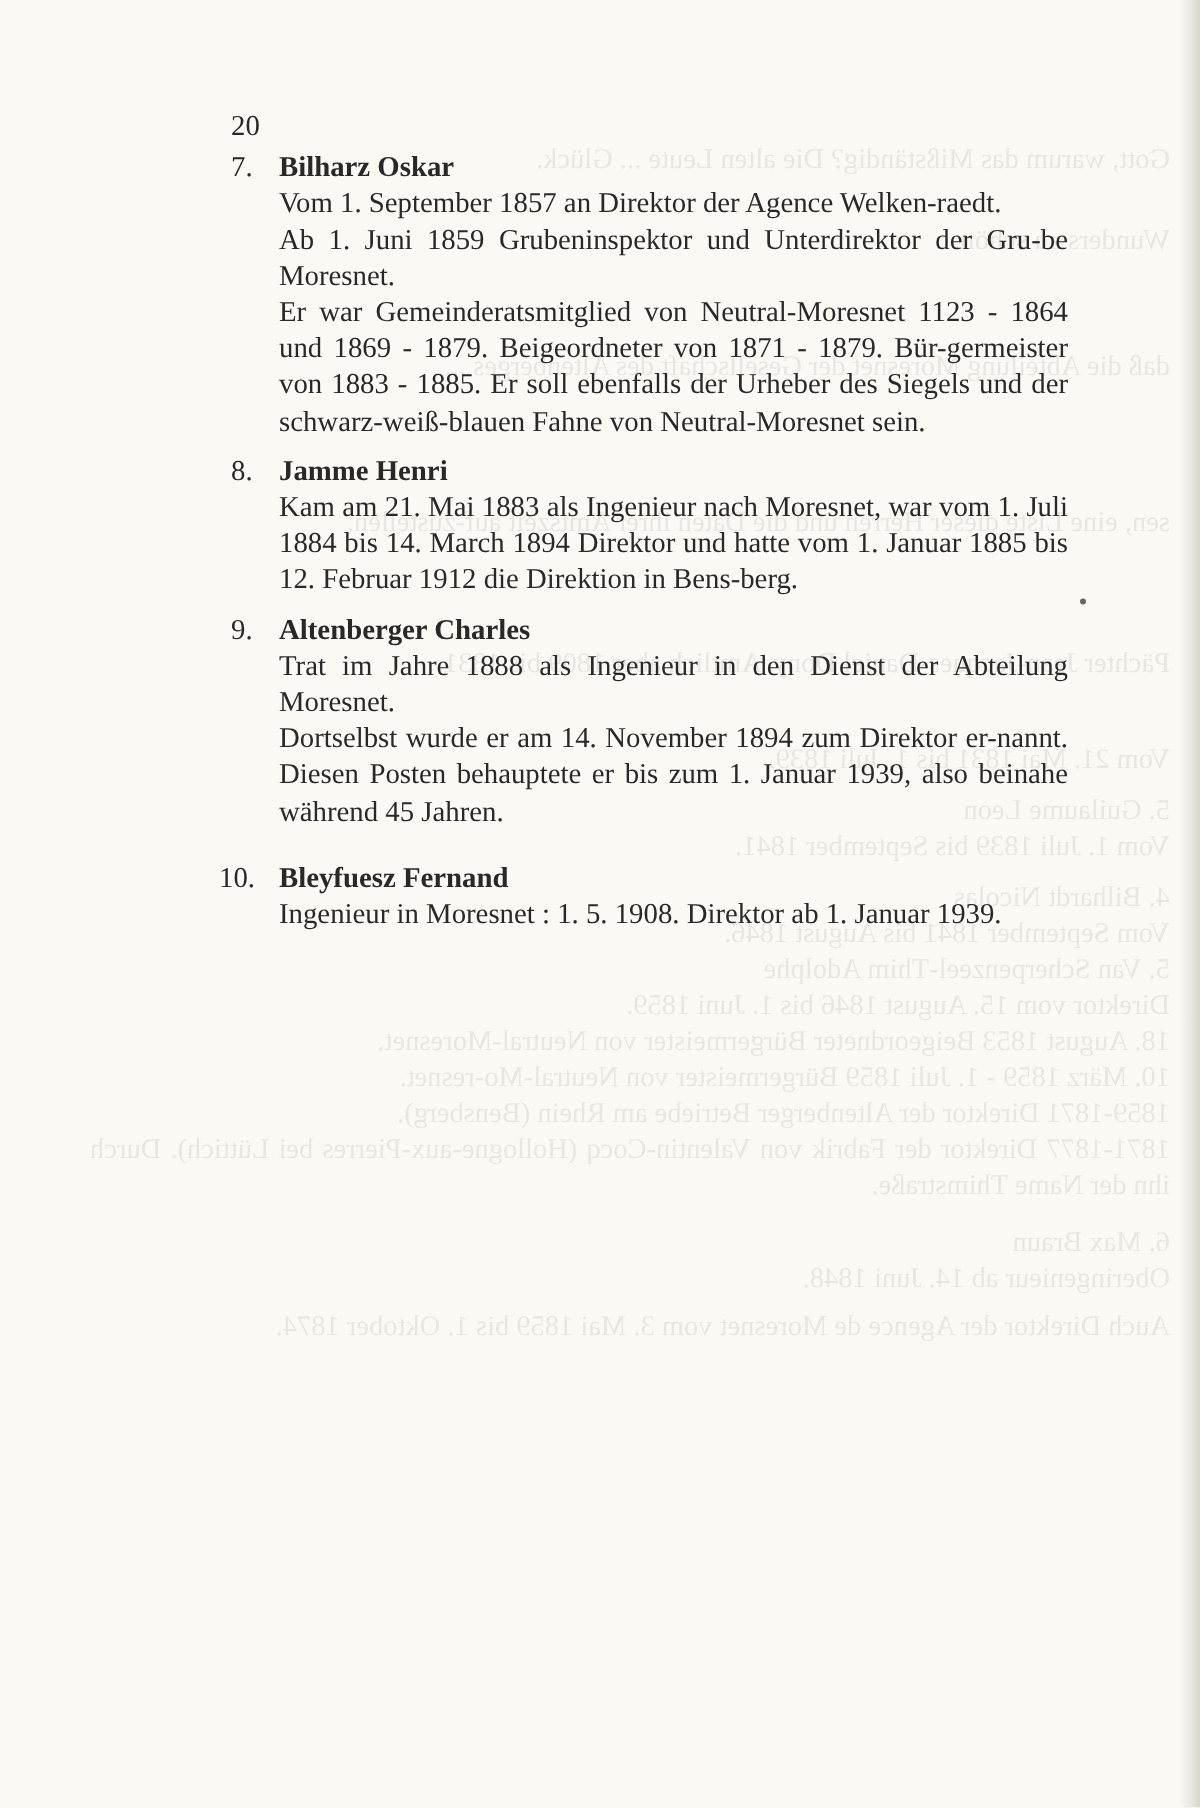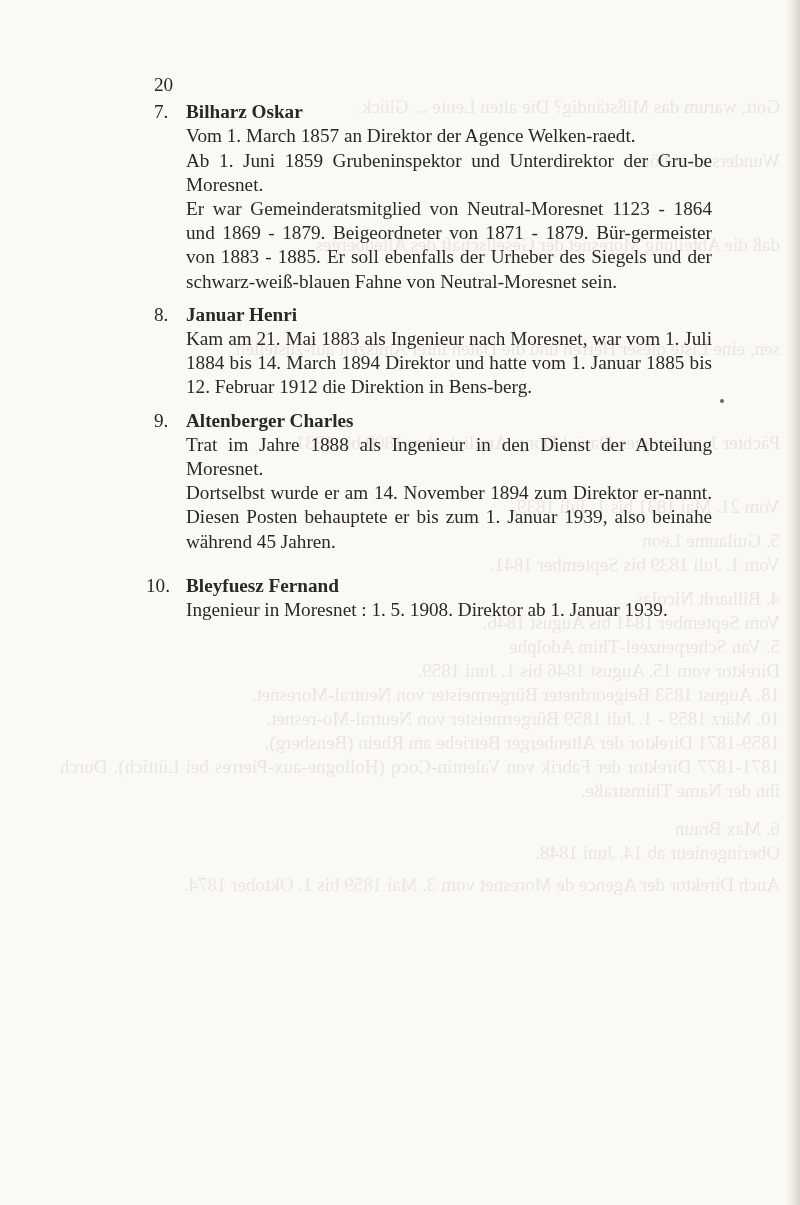--- a/index.html
+++ b/index.html
@@ -70,30 +70,30 @@
 
 <div class="content">
   <div class="page-number">20</div>
 
   <div class="entry">
     <div class="entry-head">
       <span class="entry-num">7.</span>
       <span class="entry-name">Bilharz Oskar</span>
     </div>
     <div class="entry-body">
-      <p>Vom 1. March 1857 an Direktor der Agence Welken-raedt.</p>
+      <p>Vom 1. September 1857 an Direktor der Agence Welken-raedt.</p>
       <p>Ab 1. Juni 1859 Grubeninspektor und Unterdirektor der Gru-be Moresnet.</p>
       <p>Er war Gemeinderatsmitglied von Neutral-Moresnet 1123 - 1864 und 1869 - 1879. Beigeordneter von 1871 - 1879. Bür-germeister von 1883 - 1885. Er soll ebenfalls der Urheber des Siegels und der schwarz-weiß-blauen Fahne von Neutral-Moresnet sein.</p>
     </div>
   </div>
 
   <div class="entry">
     <div class="entry-head">
       <span class="entry-num">8.</span>
-      <span class="entry-name">Januar Henri</span>
+      <span class="entry-name">Jamme Henri</span>
     </div>
     <div class="entry-body">
       <p>Kam am 21. Mai 1883 als Ingenieur nach Moresnet, war vom 1. Juli 1884 bis 14. March 1894 Direktor und hatte vom 1. Januar 1885 bis 12. Februar 1912 die Direktion in Bens-berg.</p>
     </div>
   </div>
 
   <div class="entry">
     <div class="entry-head">
       <span class="entry-num">9.</span>
       <span class="entry-name">Altenberger Charles</span>

